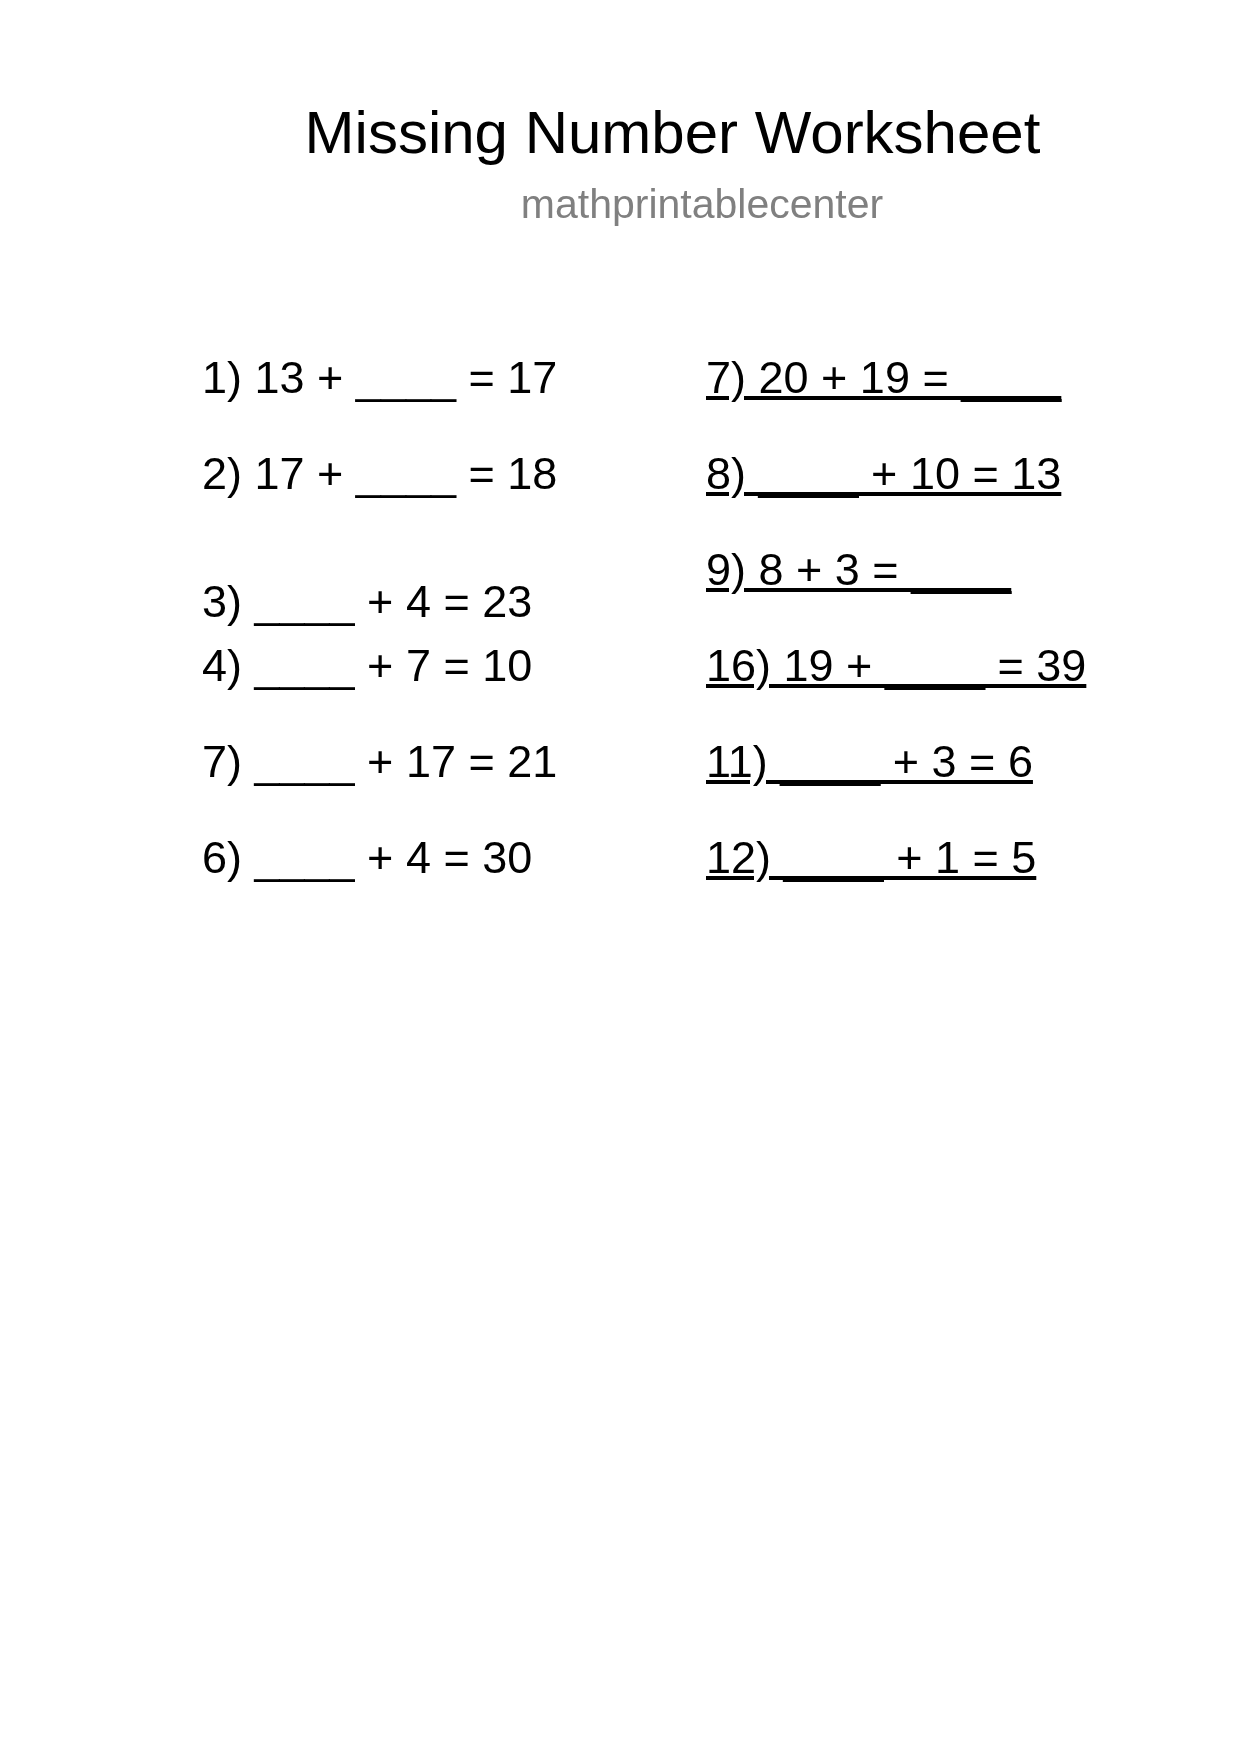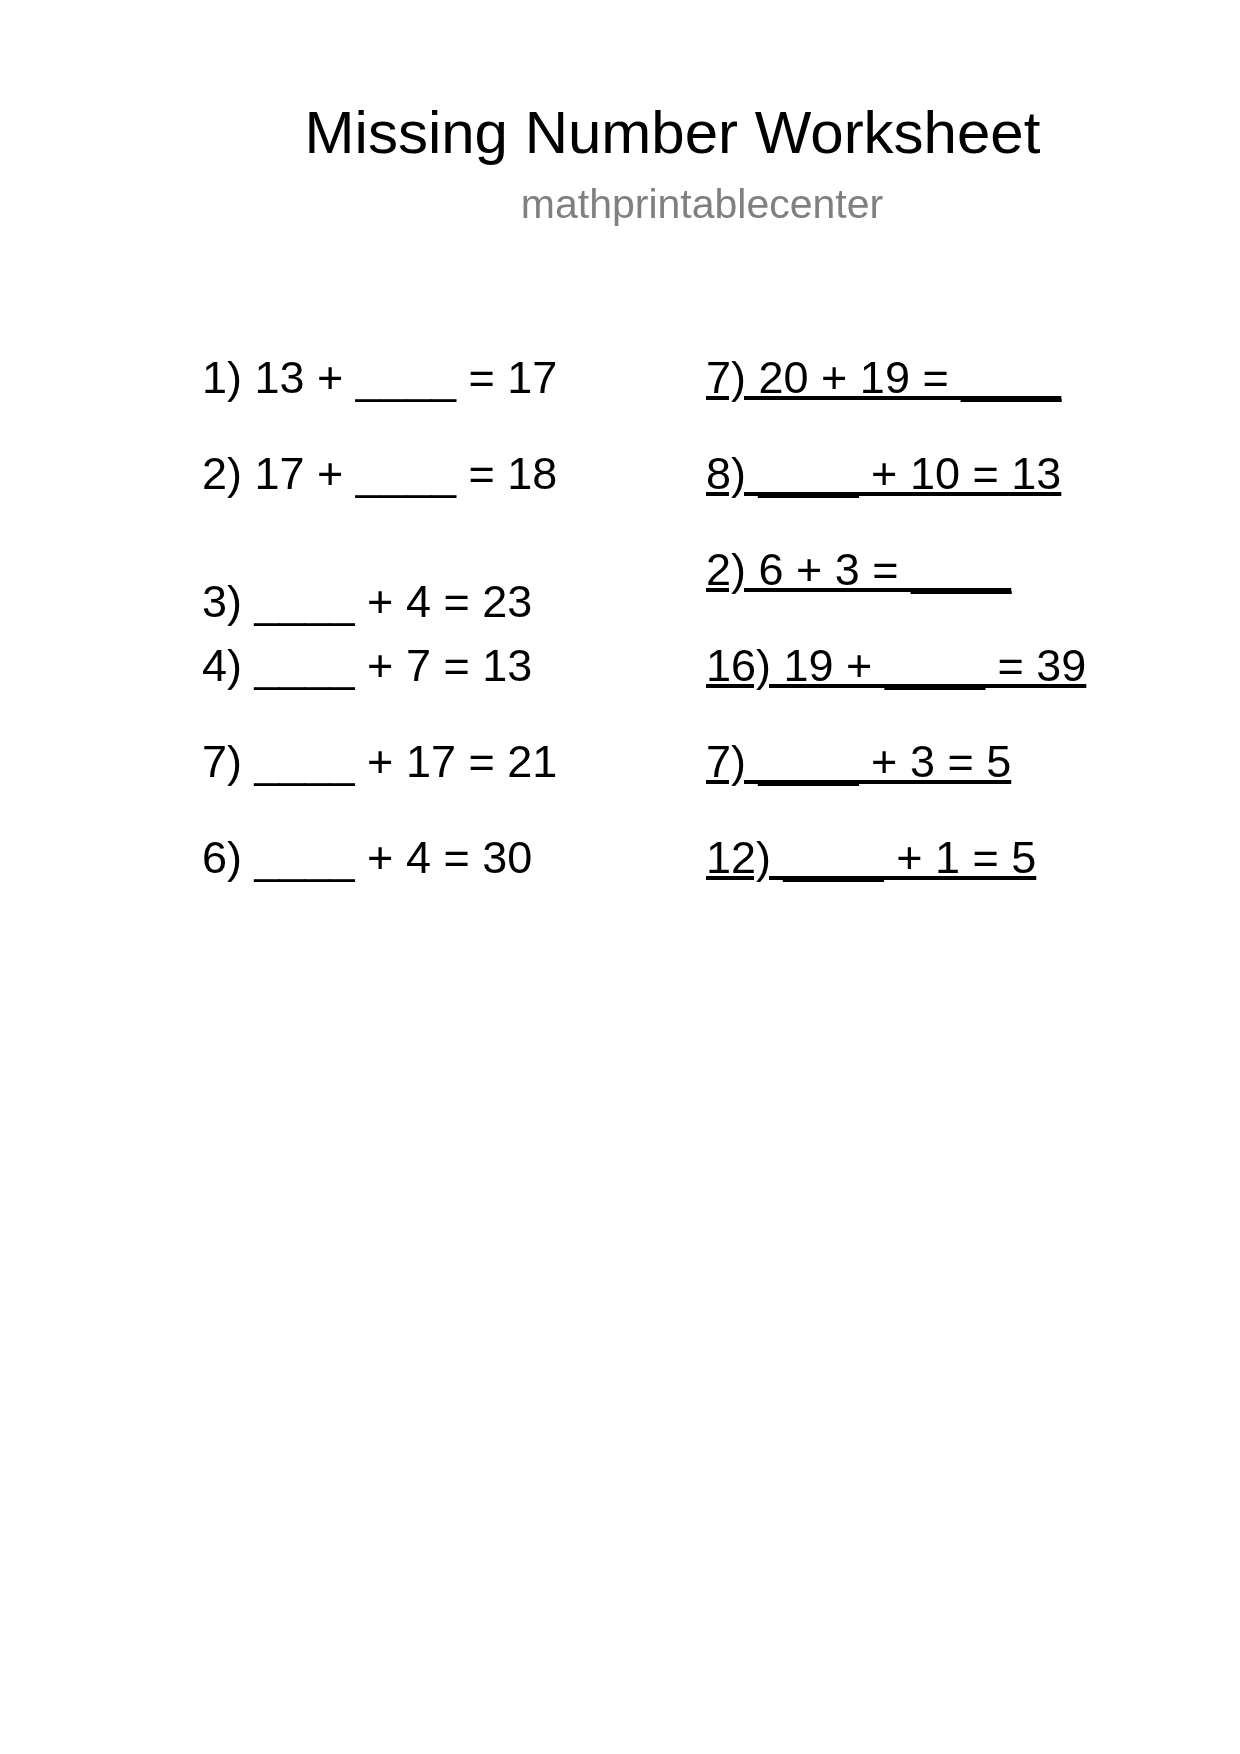--- a/index.html
+++ b/index.html
@@ -14,26 +14,26 @@
 <body>
 
 <div>
   <div class="title">Missing Number Worksheet</div>
   <div class="subtitle">mathprintablecenter</div>
 
   <div>
     <div class="problem col1" style="top:352px">1) 13 + ____ = 17</div>
     <div class="problem col1" style="top:448px">2) 17 + ____ = 18</div>
     <div class="problem col1" style="top:576px">3) ____ + 4 = 23</div>
-    <div class="problem col1" style="top:640px">4) ____ + 7 = 13</div>
+    <div class="problem col1" style="top:640px">4) ____ + 7 = 10</div>
     <div class="problem col1" style="top:736px">7) ____ + 17 = 21</div>
     <div class="problem col1" style="top:832px">6) ____ + 4 = 30</div>
   </div>
 
   <div>
     <div class="problem col2" style="top:352px">7) 20 + 19 = ____</div>
     <div class="problem col2" style="top:448px">8) ____ + 10 = 13</div>
-    <div class="problem col2" style="top:544px">2) 6 + 3 = ____</div>
+    <div class="problem col2" style="top:544px">9) 8 + 3 = ____</div>
     <div class="problem col2" style="top:640px">16) 19 + ____ = 39</div>
-    <div class="problem col2" style="top:736px">7) ____ + 3 = 5</div>
+    <div class="problem col2" style="top:736px">11) ____ + 3 = 6</div>
     <div class="problem col2" style="top:832px">12) ____ + 1 = 5</div>
   </div>
 </div>
 
 </body></html>

